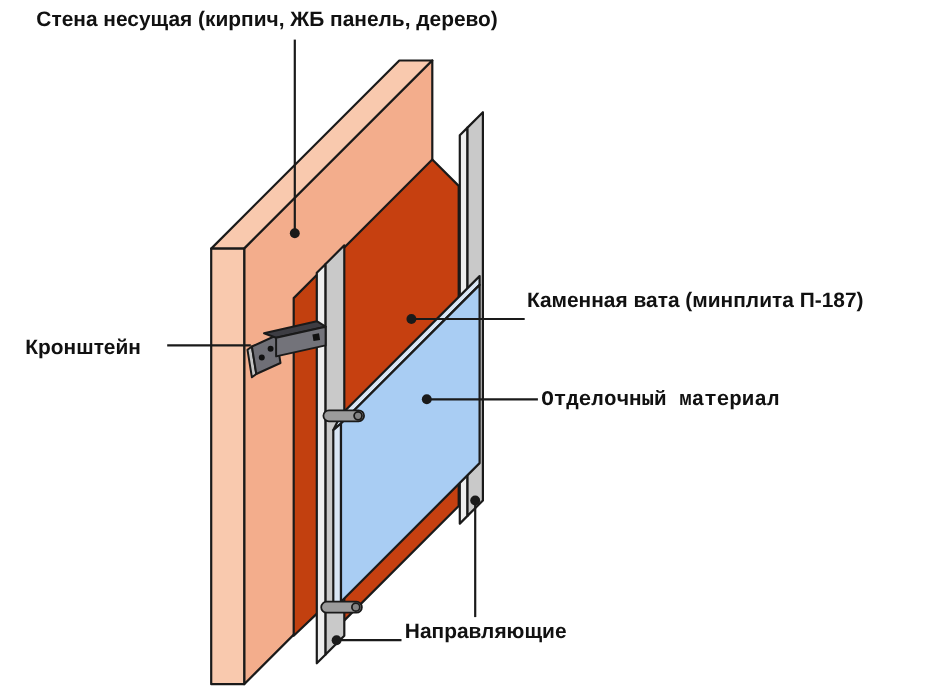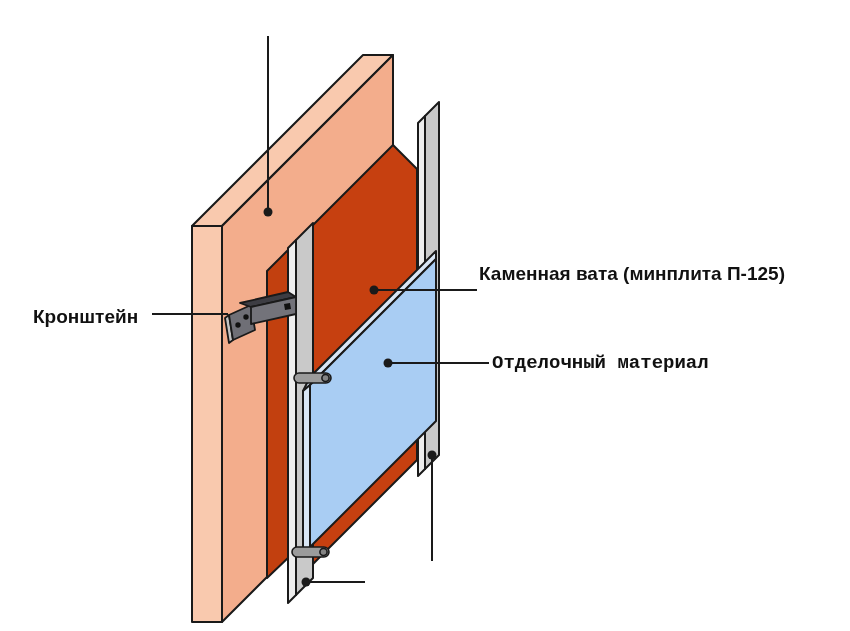--- a/index.html
+++ b/index.html
@@ -22,21 +22,21 @@
   }
   .diagram-label {
     position: absolute;
     font-weight: 700;
     font-size: 19px;
     line-height: 23px;
     color: #111111;
     white-space: nowrap;
   }
   .label-wall        { left: 33px;  top: 7px; }
-  .label-bracket     { left: 33px;  top: 305px; }
+  .label-bracket     { left: 23px;  top: 305px; }
   .label-insulation  { left: 479px; top: 262px; }
   .label-finish      { left: 492px; top: 352px; font-family: Liberation Mono, monospace; }
   .label-rails       { left: 368px; top: 563px; }
 </style>
 </head>
 <body>
 
 <div class="stage">
 
   <svg width="850" height="631" viewBox="0 0 850 631">
@@ -98,23 +98,25 @@
       <circle cx="388" cy="363" r="4.5" stroke="none"></circle>
 
       <line x1="308" y1="582" x2="365" y2="582"></line>
       <circle cx="306" cy="582" r="4.5" stroke="none"></circle>
 
       <line x1="432" y1="455" x2="432" y2="561"></line>
       <circle cx="432" cy="455" r="4.5" stroke="none"></circle>
     </g>
   </svg>
 
+  <div class="diagram-label label-wall">Стена несущая (кирпич, ЖБ панель, дерево)</div>
 
   <div class="diagram-label label-bracket">Кронштейн</div>
 
   <div class="diagram-label label-insulation">
-    <div>Каменная вата (минплита П-125)</div>
+    <div>Каменная вата (минплита П-187)</div>
   </div>
 
   <div class="diagram-label label-finish">Отделочный материал</div>
 
+  <div class="diagram-label label-rails">Направляющие</div>
 
 </div>
 
 </body></html>

